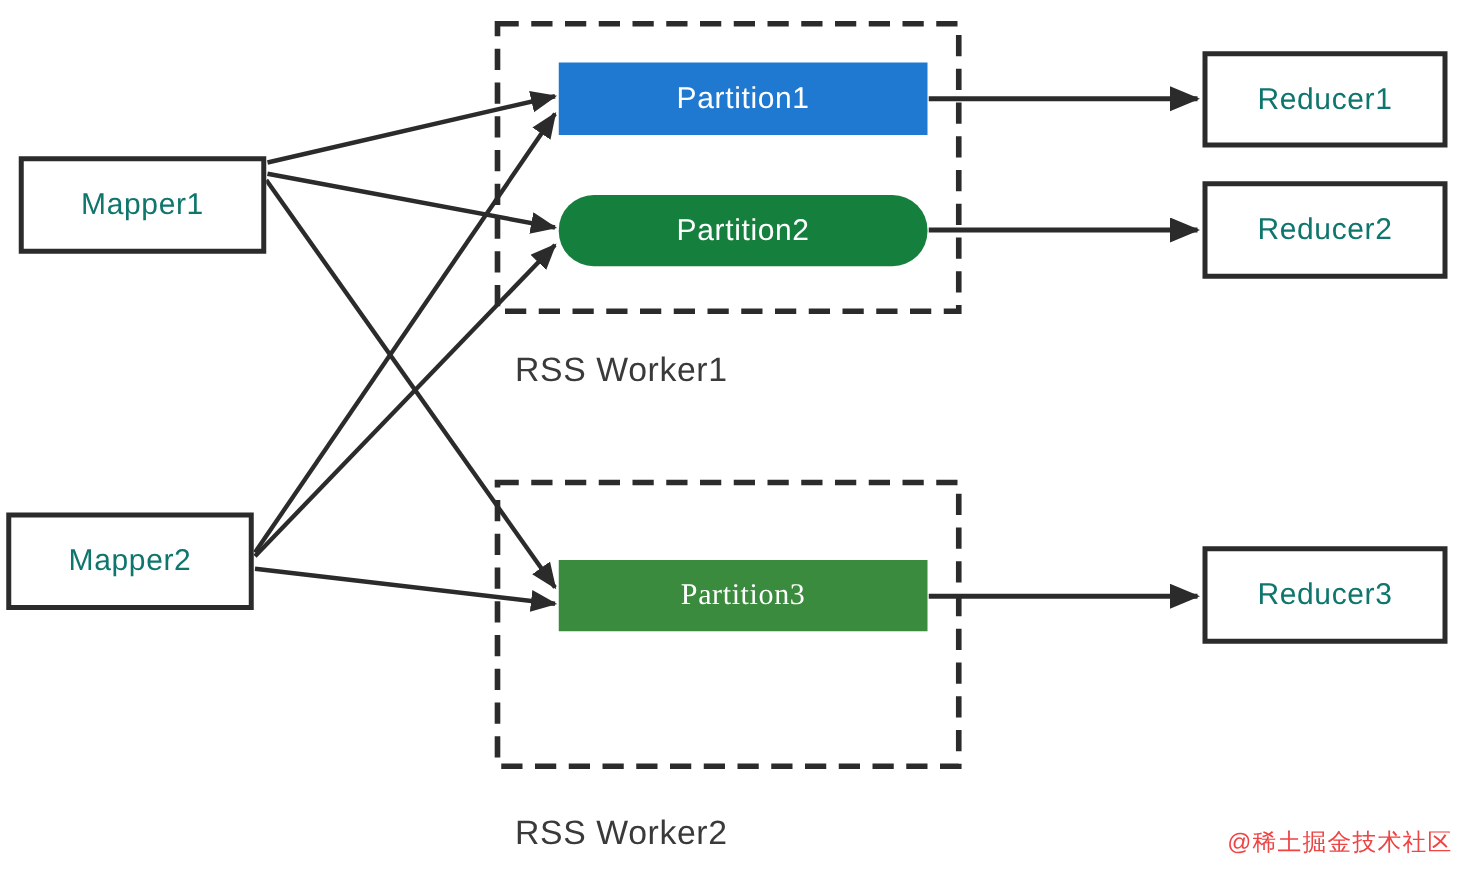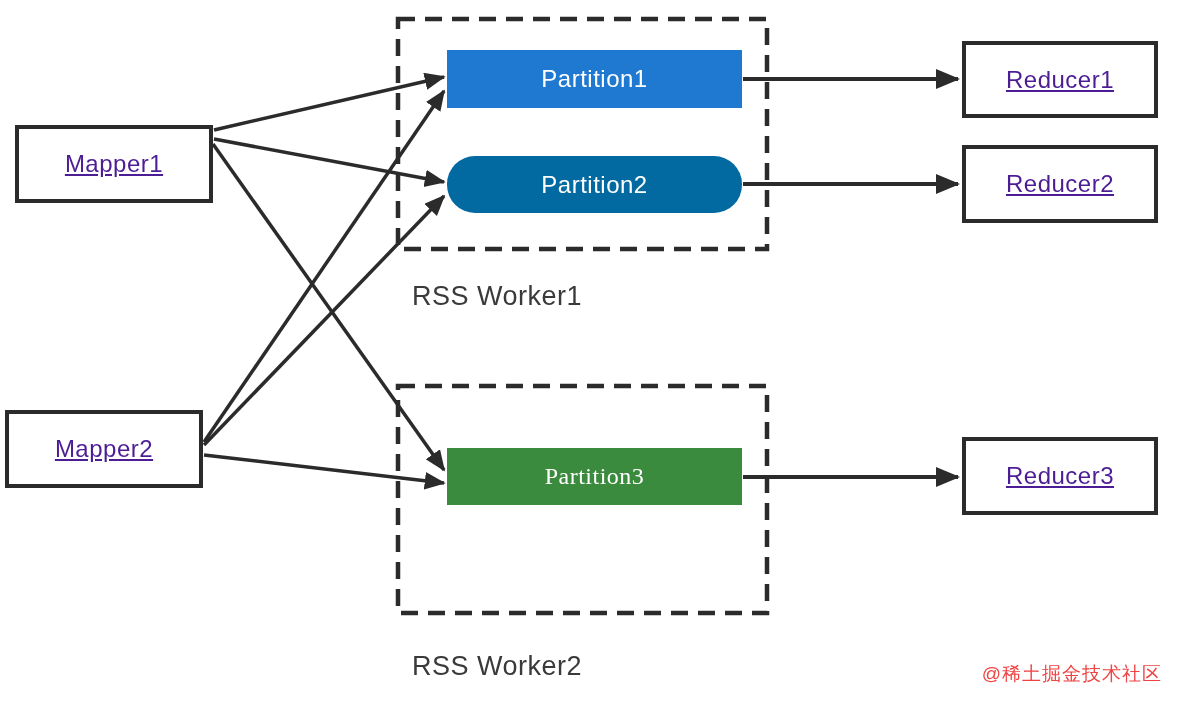--- a/index.html
+++ b/index.html
@@ -27,22 +27,21 @@
     display: flex;
     align-items: center;
     justify-content: center;
     box-sizing: border-box;
     font-size: 24px;
     letter-spacing: 0.5px;
   }
   .plain-node {
     background: #ffffff;
     border: 4px solid #2b2b2b;
-    color: #4c1d95;
-    text-decoration: underline;
+    color: #0f766e;
   }
   .partition-node {
     color: #ffffff;
     border: none;
   }
   .mapper1 { left: 15px;  top: 97px;  width: 198px; height: 78px; margin-top: 28px; }
   .mapper2 { left: 5px;   top: 410px; width: 198px; height: 78px; }
   .partition1 { left: 447px; top: 50px;  width: 295px; height: 58px; }
   .partition2 { left: 447px; top: 156px; width: 295px; height: 57px; }
   .partition3 { left: 447px; top: 448px; width: 295px; height: 57px; }
@@ -96,21 +95,21 @@
   <div class="node plain-node mapper1">
     <span>Mapper1</span>
   </div>
   <div class="node plain-node mapper2">
     <span>Mapper2</span>
   </div>
 
   <div class="node partition-node partition1" style="background-color: rgb(31, 121, 208);">
     <span>Partition1</span>
   </div>
-  <div class="node partition-node partition2" style="background-color: #0369a1; border-radius: 28px;">
+  <div class="node partition-node partition2" style="background-color: #15803d; border-radius: 28px;">
     <span>Partition2</span>
   </div>
   <div class="node partition-node partition3" style="background-color: rgb(58, 139, 61); font-family: Liberation Serif, serif;">
     <span>Partition3</span>
   </div>
 
   <div class="node plain-node reducer1">
     <span>Reducer1</span>
   </div>
   <div class="node plain-node reducer2">

